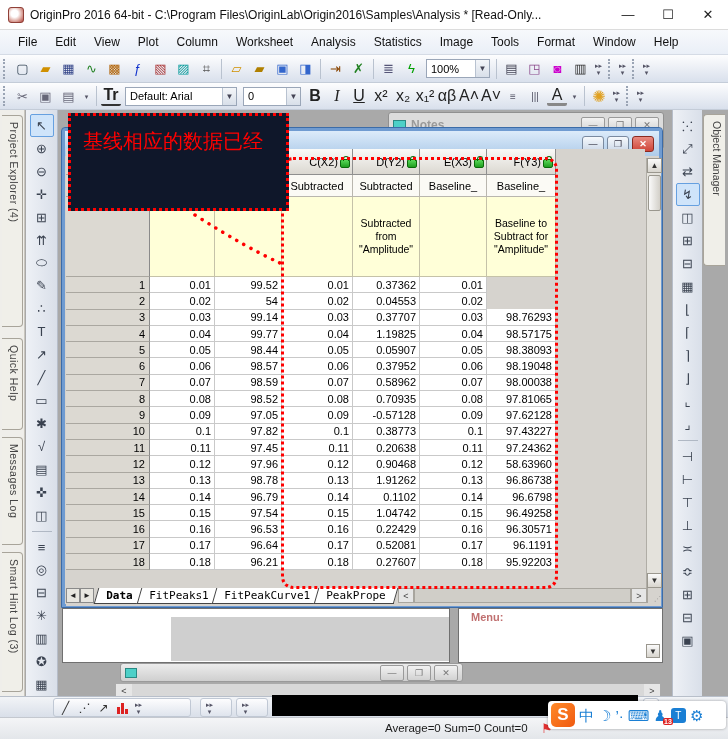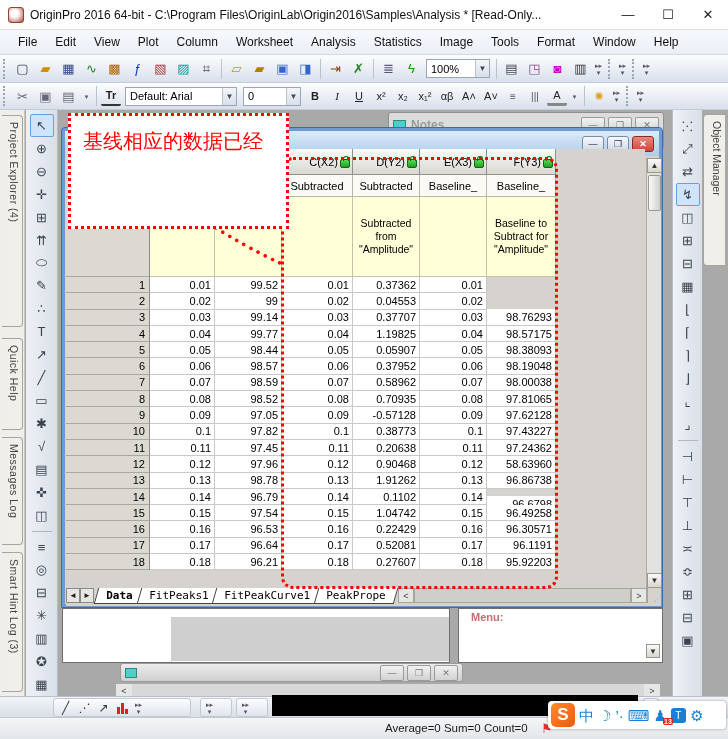--- a/index.html
+++ b/index.html
@@ -18,21 +18,21 @@
   
   .toolbar { position:absolute; left:0; width:728px; background:linear-gradient(#fdfdfe,#e9edf4 55%,#d9e0ec); border-bottom:1px solid #c4ccd8; display:flex; align-items:center; }
   #toolbar1 { top:55px; height:28px; }
   #toolbar2 { top:83px; height:27px; }
   .grip { width:5px; height:20px; margin:0 3px; border-left:2px dotted #9aa4b4; }
   .tbsep { width:1px; height:20px; background:#b9c2cf; margin:0 3px; }
   .tbicon { width:21px; height:21px; margin:0 1px; display:flex; align-items:center; justify-content:center; font-size:13px; border-radius:2px; }
   .combo { height:19px; background:#fff; border:1px solid #9aa6b8; display:flex; align-items:center; font-size:11px; padding-left:4px; margin:0 3px; }
   .combo .arrow { margin-left:auto; width:14px; height:17px; background:linear-gradient(#f4f6f9,#d8dfe9); border-left:1px solid #b8c2d0; display:flex; align-items:center; justify-content:center; font-size:8px; color:#445; }
   .chev { width:13px; height:22px; display:flex; flex-direction:column; align-items:center; justify-content:center; color:#556; font-size:7px; line-height:7px; }
-  .fmt-btn { min-width:20px; height:20px; display:flex; align-items:center; justify-content:center; font-size:11px; color:#222; margin:0 1px; border-radius:2px; }
+  .fmt-btn { min-width:20px; height:20px; display:flex; align-items:center; justify-content:center; font-size:16px; color:#222; margin:0 1px; border-radius:2px; }
   
   #main { position:absolute; left:0; top:110px; width:728px; height:586px; background:#a9a9a9; overflow:hidden; }
   #left-rail { position:absolute; left:0; top:0; width:25px; height:586px; background:#efeeea; border-right:1px solid #c9c6be; }
   .vtab { position:absolute; left:2px; width:21px; background:#f0efe9; border:1px solid #a8a49a; border-left:none; border-radius:0 4px 4px 0; writing-mode:vertical-rl; text-orientation:sideways; font-size:10.5px; color:#444; padding:6px 2px; letter-spacing:0.5px; }
   #left-toolbox { position:absolute; left:26px; top:0; width:32px; height:586px; background:linear-gradient(90deg,#eef1f6,#d9dfe9); border-right:1px solid #b6bdc9; display:flex; flex-direction:column; align-items:center; padding-top:4px; }
   .toolicon { width:24px; height:23px; display:flex; align-items:center; justify-content:center; font-size:13px; color:#3a4250; }
   .toolicon.sel { background:#cfe4fa; border:1px solid #66a0e0; border-radius:2px; }
   .toolsep { width:20px; height:1px; background:#b0b8c4; margin:4px 0; }
   #right-toolbox { position:absolute; left:672px; top:0; width:30px; height:586px; background:linear-gradient(90deg,#eef1f6,#d9dfe9); border-left:1px solid #b6bdc9; display:flex; flex-direction:column; align-items:center; padding-top:4px; }
   #om-tab { position:absolute; left:703px; top:4px; width:22px; height:152px; background:#f0efe9; border:1px solid #a8a49a; border-right:none; border-radius:4px 0 0 4px; writing-mode:vertical-rl; text-orientation:sideways; font-size:10.5px; color:#444; padding:6px 2px; }
@@ -68,21 +68,21 @@
   #ws-tabrow { position:absolute; left:1px; top:457px; width:595px; height:18px; background:#d6d3ce; display:flex; align-items:flex-start; }
   .tab-arr { width:14px; height:15px; border:1px solid #8a8a8a; background:#e8e6e0; display:flex; align-items:center; justify-content:center; font-size:8px; color:#222; }
   .sheet-tab { height:16px; padding:0 9px; border:1px solid #444; border-top:none; background:#fff; transform:skewX(-16deg); margin-left:-4px; display:flex; align-items:center; }
   .sheet-tab span { transform:skewX(16deg); font-size:11px; font-family:"DejaVu Sans Mono", monospace; white-space:nowrap; }
   .sheet-tab.active span { font-weight:bold; }
   #ws-hscroll { flex:1; height:15px; display:flex; margin-left:2px; }
   #ws-htrack { flex:1; background:#d0cec8; border:1px solid #a8a59e; }
   #ws-grip { width:14px; height:15px; background:#d6d3ce; border-left:1px solid #a8a59e; color:#8a8a8a; font-size:7px; display:flex; align-items:flex-end; justify-content:flex-end; }
   
   #dotted-rect { position:absolute; left:281px; top:47px; width:277px; height:432px; border:3px dotted #ff0000; border-radius:12px; pointer-events:none; z-index:40; }
-  #callout { position:absolute; left:68px; top:3px; width:221px; height:116px; background:#ffffff; border:3px dotted #ff0000; z-index:50; padding:8px 10px 0 12px; }
+  #callout { position:absolute; left:68px; top:3px; width:221px; height:98px; background:#0f172a; border:3px dotted #ff0000; z-index:50; padding:8px 10px 0 12px; }
   .callout-line { color:#ff0000; font-size:20px; line-height:1.75; white-space:nowrap; }
   #callout-tail { position:absolute; left:140px; top:95px; width:160px; height:80px; z-index:45; pointer-events:none; }
   
   #panel-left { position:absolute; left:62px; top:498px; width:388px; height:55px; background:#ffffff; border:1px solid #707070; }
   #panel-left-block { position:absolute; left:108px; top:8px; width:278px; height:44px; background:#cfcfcf; }
   #panel-right { position:absolute; left:458px; top:498px; width:205px; height:55px; background:#ffffff; border:1px solid #707070; }
   #menu-ghost { position:absolute; left:12px; top:2px; color:#c07070; font-weight:bold; font-size:11px; }
   #panel-right-scroll { position:absolute; right:2px; bottom:4px; width:14px; height:14px; background:linear-gradient(#fafafa,#d8d5ce); border:1px solid #9a978e; font-size:8px; color:#333; display:flex; align-items:center; justify-content:center; }
   #min-winbar { position:absolute; left:120px; top:553px; width:343px; height:19px; background:linear-gradient(#ececec,#cfcfcf); border:1px solid #9a9a9a; border-radius:3px; display:flex; align-items:center; padding:0 4px; }
   #min-icon { width:12px; height:10px; background:#4dd0c8; border:1px solid #2a8a84; margin-right:6px; }
@@ -378,21 +378,21 @@
             <div class="cell dcell" style="width: 67px; height: 100%;">99.52</div>
             <div class="cell dcell" style="width: 71px; height: 100%;">0.01</div>
             <div class="cell dcell" style="width: 67px; height: 100%;">0.37362</div>
             <div class="cell dcell" style="width: 67px; height: 100%;">0.01</div>
             <div class="cell dcell" style="width: 69px; height: 100%; margin-top: 32px;">99.14638</div>
             <div class="cell fill" style="width: 89px; height: 100%;"></div>
           </div>
           <div class="trow" style="height: 16.3px;">
             <div class="cell stub rnum" style="width: 84px; height: 100%;">2</div>
             <div class="cell dcell" style="width: 65px; height: 100%;">0.02</div>
-            <div class="cell dcell" style="width: 67px; height: 100%;">99</div>
+            <div class="cell dcell" style="width: 67px; height: 100%;">54</div>
             <div class="cell dcell" style="width: 71px; height: 100%;">0.02</div>
             <div class="cell dcell" style="width: 67px; height: 100%;">0.04553</div>
             <div class="cell dcell" style="width: 67px; height: 100%;">0.02</div>
             <div class="cell dcell" style="width: 69px; height: 100%; margin-top: 28px;">98.95447</div>
             <div class="cell fill" style="width: 89px; height: 100%;"></div>
           </div>
           <div class="trow" style="height: 16.3px;">
             <div class="cell stub rnum" style="width: 84px; height: 100%;">3</div>
             <div class="cell dcell" style="width: 65px; height: 100%;">0.03</div>
             <div class="cell dcell" style="width: 67px; height: 100%;">99.14</div>
@@ -502,21 +502,21 @@
             <div class="cell dcell" style="width: 69px; height: 100%;">96.86738</div>
             <div class="cell fill" style="width: 89px; height: 100%;"></div>
           </div>
           <div class="trow" style="height: 16.3px;">
             <div class="cell stub rnum" style="width: 84px; height: 100%;">14</div>
             <div class="cell dcell" style="width: 65px; height: 100%;">0.14</div>
             <div class="cell dcell" style="width: 67px; height: 100%;">96.79</div>
             <div class="cell dcell" style="width: 71px; height: 100%;">0.14</div>
             <div class="cell dcell" style="width: 67px; height: 100%;">0.1102</div>
             <div class="cell dcell" style="width: 67px; height: 100%;">0.14</div>
-            <div class="cell dcell" style="width: 69px; height: 100%; margin-top: 7px;">96.6798</div>
+            <div class="cell dcell" style="width: 69px; height: 100%;">96.6798</div>
             <div class="cell fill" style="width: 89px; height: 100%;"></div>
           </div>
           <div class="trow" style="height: 16.3px;">
             <div class="cell stub rnum" style="width: 84px; height: 100%;">15</div>
             <div class="cell dcell" style="width: 65px; height: 100%;">0.15</div>
             <div class="cell dcell" style="width: 67px; height: 100%;">97.54</div>
             <div class="cell dcell" style="width: 71px; height: 100%;">0.15</div>
             <div class="cell dcell" style="width: 67px; height: 100%;">1.04742</div>
             <div class="cell dcell" style="width: 67px; height: 100%;">0.15</div>
             <div class="cell dcell" style="width: 69px; height: 100%;">96.49258</div>

